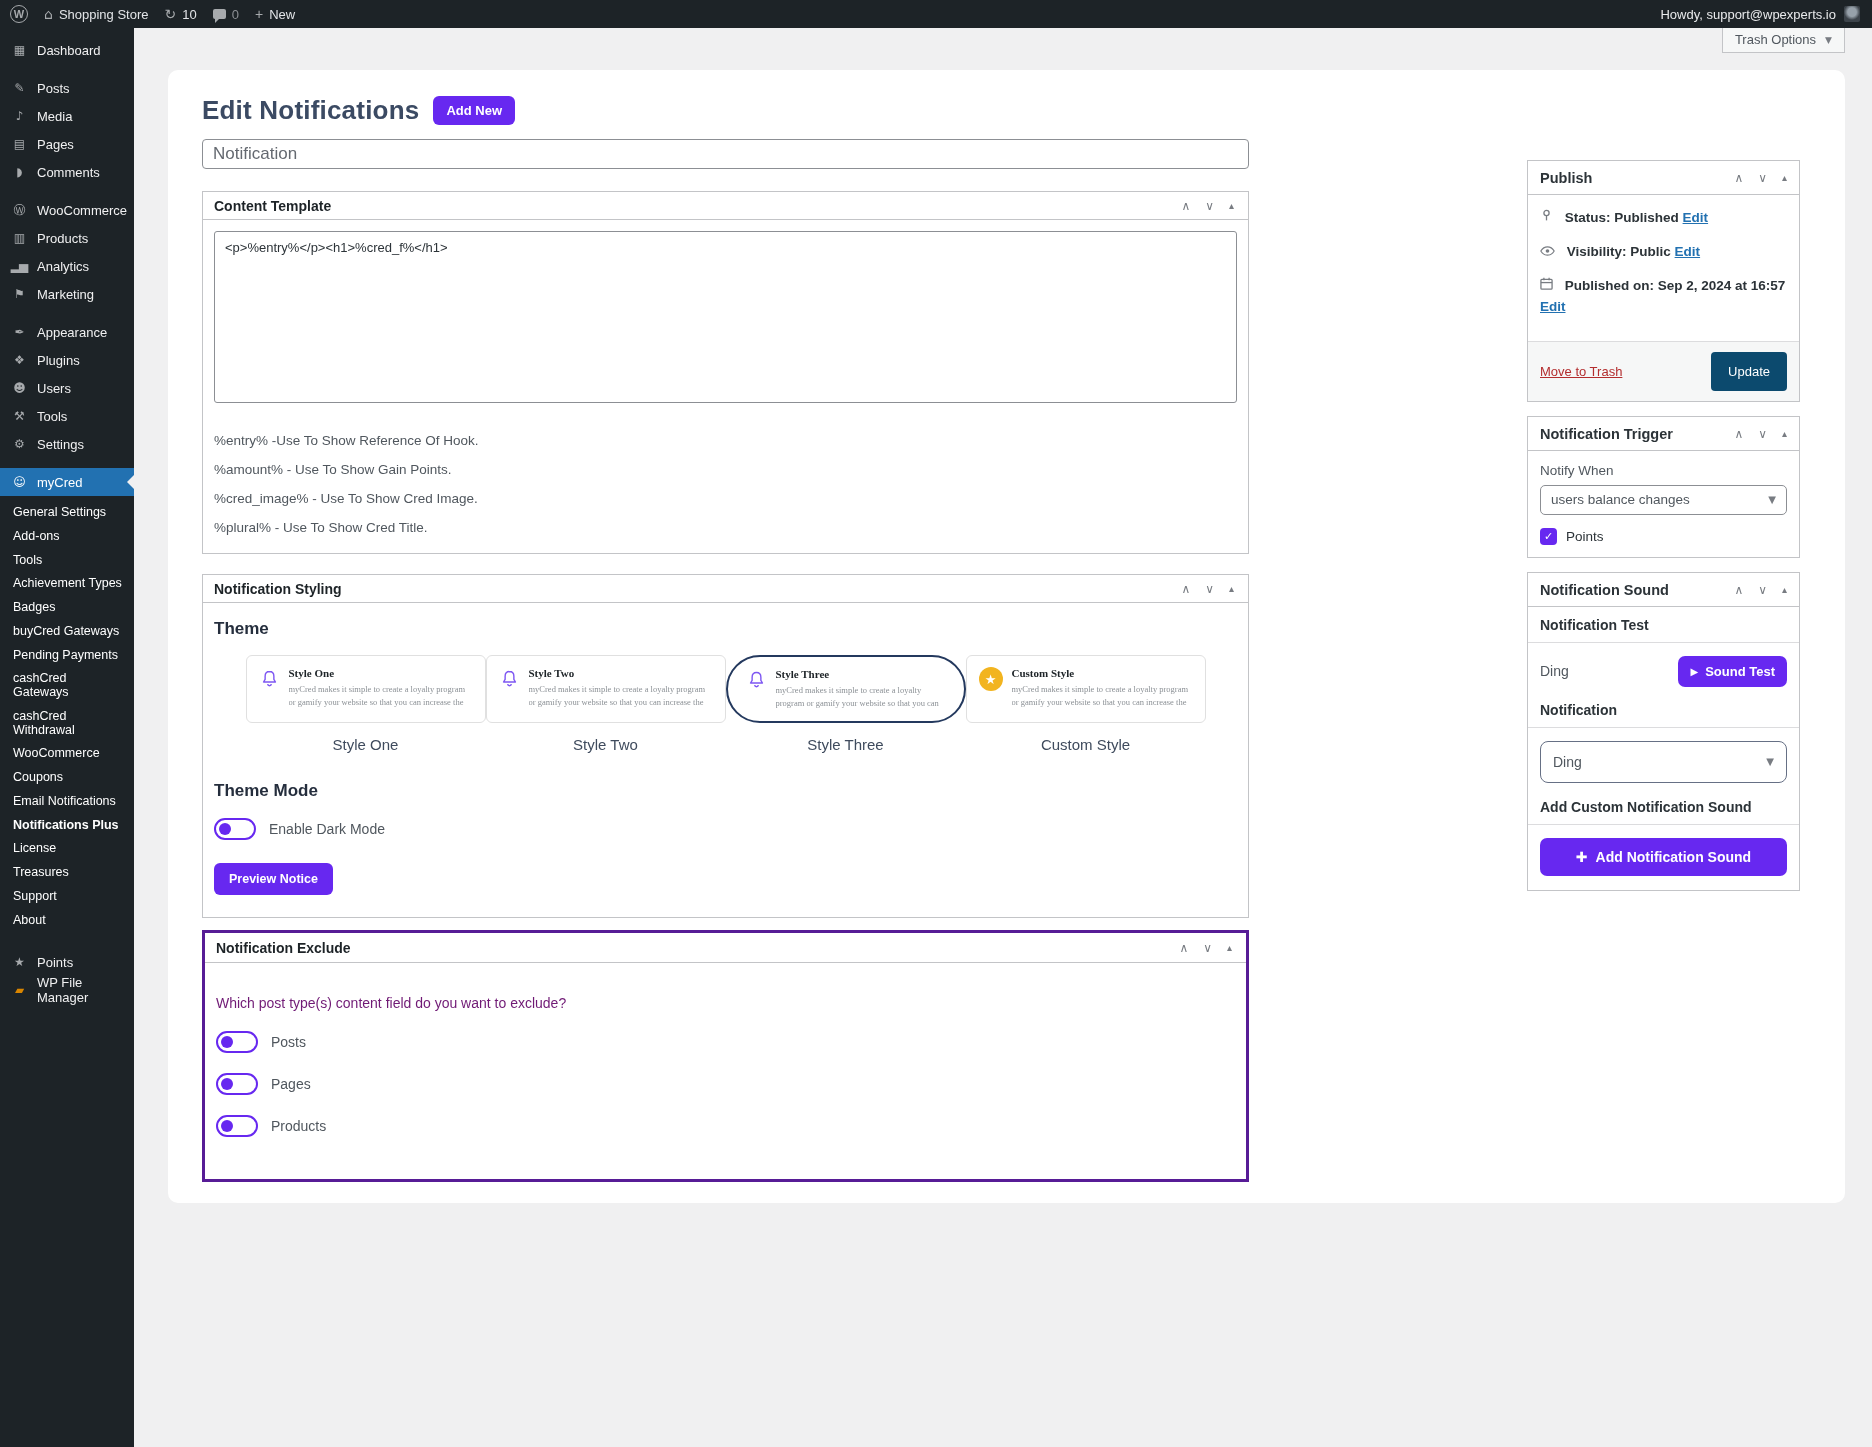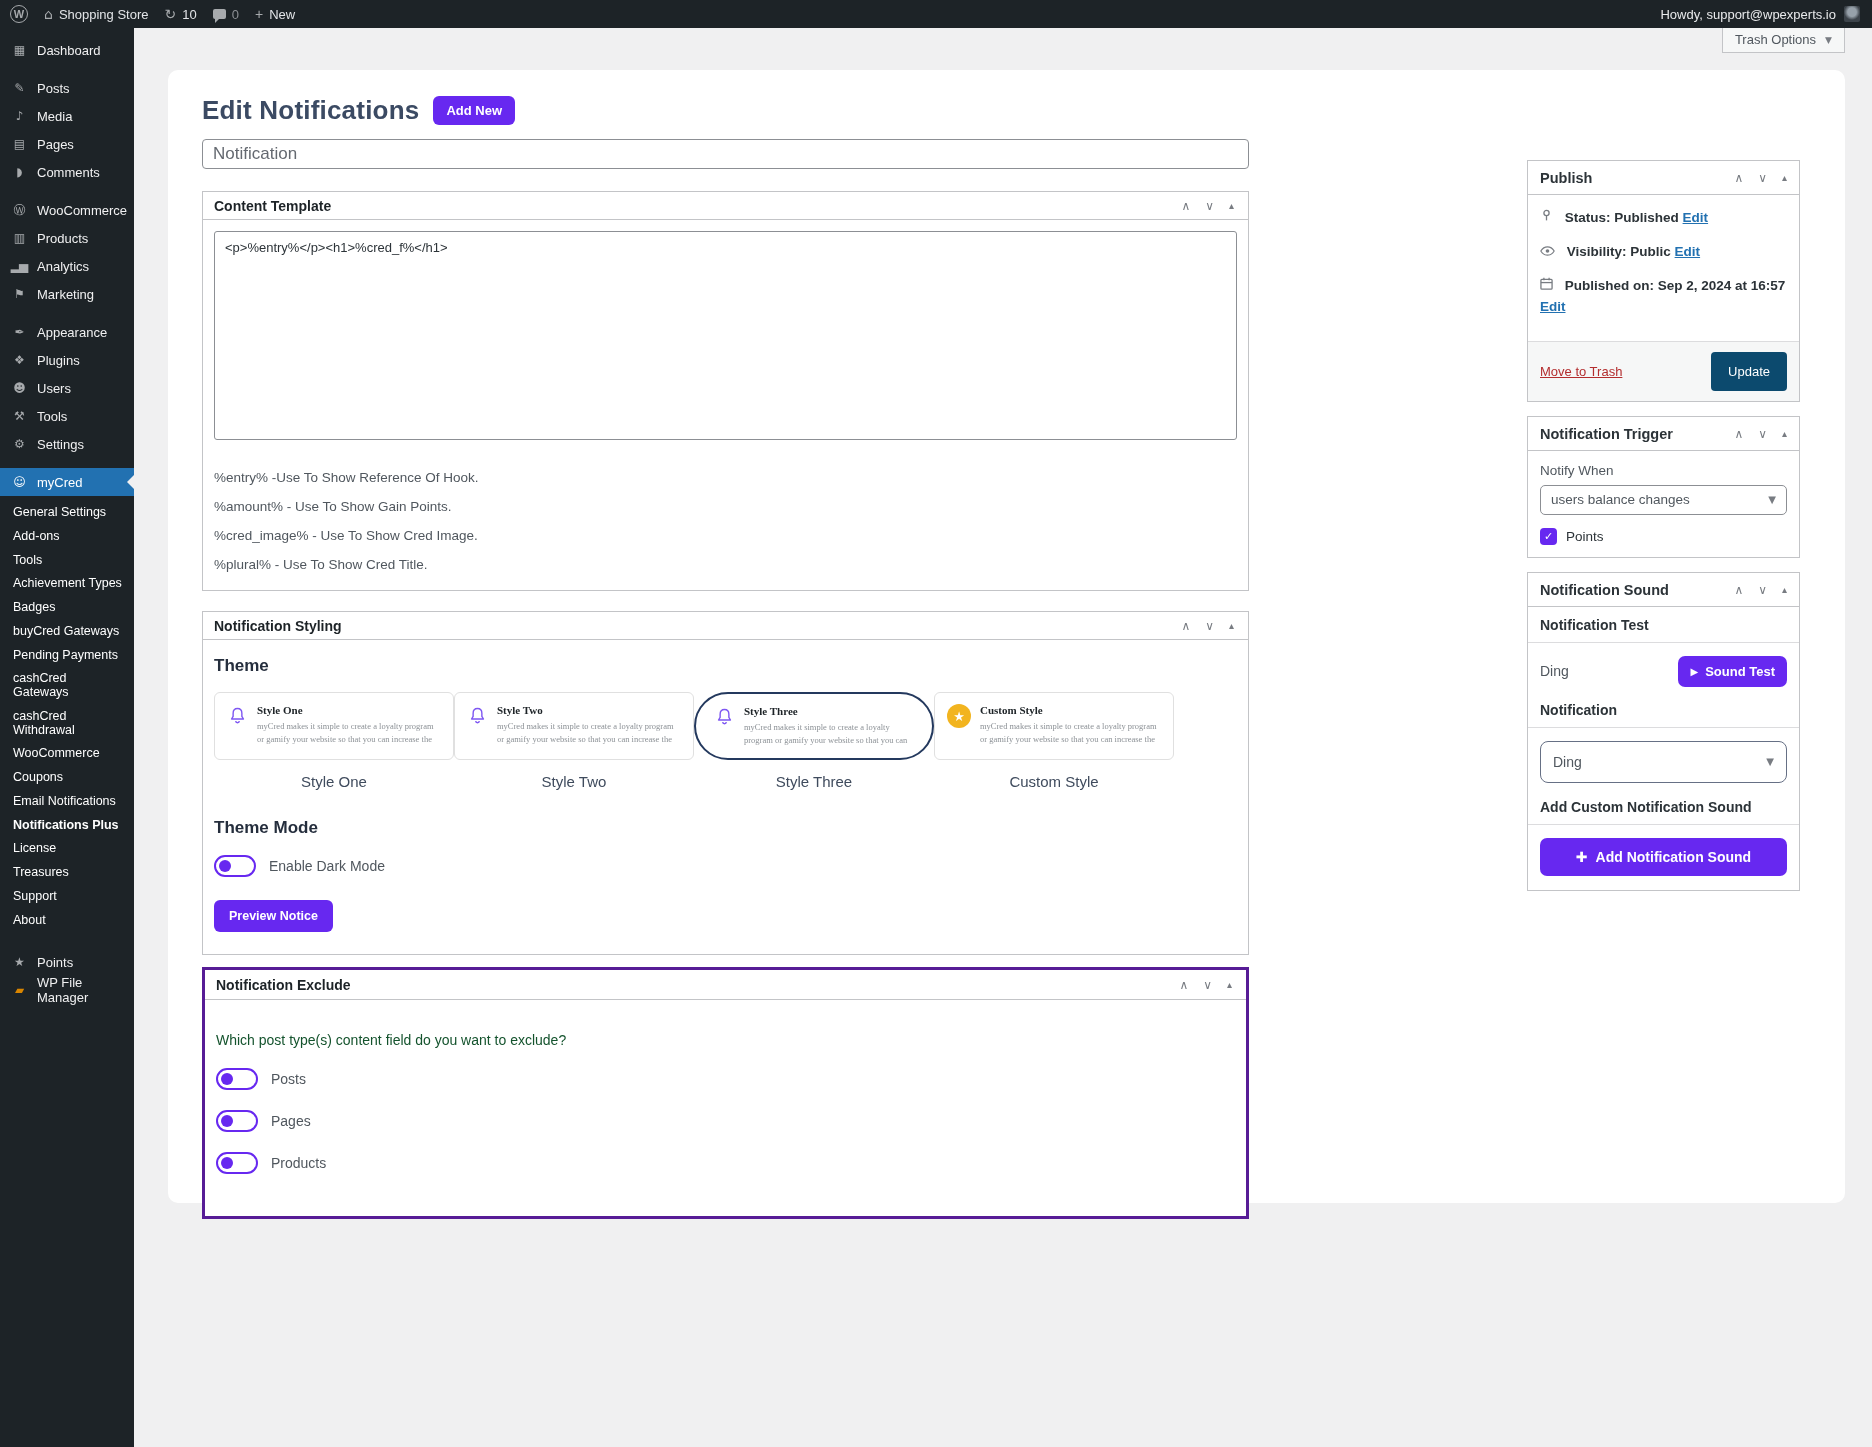--- a/index.html
+++ b/index.html
@@ -49,49 +49,49 @@
 
   .panel { border:1px solid #c3c4c7; background:#fff; }
   .panel-header { display:flex; align-items:center; justify-content:space-between; height:28px; padding:0 14px 0 11px; border-bottom:1px solid #c3c4c7; }
   .panel-title { font-size:14px; font-weight:600; color:#1d2327; }
   .hdr-arrows { display:flex; align-items:center; gap:15px; }
   .hdr-arrows span { color:#787c82; font-size:12px; cursor:pointer; line-height:1; }
   .hdr-arrows .tri { font-size:10px; }
 
   .ct-panel { margin-top:22px; }
   .ct-body { padding:11px 11px 18px; }
-  .ct-textarea { width:100%; height:209px; border:1px solid #8c8f94; border-radius:3px; padding:8px 10px; font-size:13px; color:#2c3338; font-family:"Liberation Sans",sans-serif; resize:none; }
+  .ct-textarea { width:100%; height:172px; border:1px solid #8c8f94; border-radius:3px; padding:8px 10px; font-size:13px; color:#2c3338; font-family:"Liberation Sans",sans-serif; resize:none; }
   .hints { padding-top:12px; }
   .hint { font-size:13.5px; color:#50575e; margin-top:14px; }
 
   .ns-panel { margin-top:20px; }
   .ns-body { padding:16px 11px 22px; }
   .section-heading { font-size:17px; font-weight:600; color:#252e3d; }
-  .themes-row { display:flex; margin-top:16px; }
+  .themes-row { display:flex; margin-top:16px;justify-content:center; }
   .theme-item { width:240px; cursor:pointer; }
   .theme-card { height:68px; border:1px solid #e0e0e0; border-radius:6px; padding:11px 12px; display:flex; gap:9px; background:#fff; }
   .theme-item.selected .theme-card { border:2px solid #24395e; border-radius:34px; padding:11px 18px; }
   .bell-wrap { flex:none; padding-top:1px; }
   .star-wrap { display:none; flex:none; width:24px; height:24px; border-radius:50%; background:#f2b41f; color:#fff; font-size:13px; align-items:center; justify-content:center; }
   .theme-item.custom .star-wrap { display:flex; }
   .theme-card-text { overflow:hidden; }
   .theme-card-title { font-family:"Liberation Serif",serif; font-size:11px; font-weight:bold; color:#1d2327; }
   .theme-card-desc { font-family:"Liberation Serif",serif; font-size:8.5px; color:#8c9196; line-height:1.5; margin-top:4px; }
   .theme-label { margin-top:13px; text-align:center; font-size:15px; color:#3f4b5d; }
   .theme-mode-heading { margin-top:28px; }
   .toggle-row { display:flex; align-items:center; gap:13px; margin-top:17px; }
   .toggle { width:42px; height:22px; border:2px solid #6728f0; border-radius:12px; background:#fff; position:relative; flex:none; cursor:pointer; }
   .toggle::after { content:""; position:absolute; left:3px; top:50%; transform:translateY(-50%); width:12px; height:12px; border-radius:50%; background:#6728f0; }
   .toggle-label { font-size:14px; color:#50575e; }
   .preview-btn { margin-top:23px; background:#6728f0; color:#fff; border:none; border-radius:6px; padding:9px 15px; font-size:12.5px; font-weight:700; cursor:pointer; }
 
   .ne-panel { margin-top:12px; border:3px solid #571c96; }
   .ne-panel .panel-header { height:30px; }
   .ne-body { padding:16px 11px 42px; }
-  .ne-question { font-size:14px; color:#14532d; margin-top:16px; }
+  .ne-question { font-size:14px; color:#701a75; margin-top:16px; }
   .ne-toggles .toggle-row { margin-top:20px; }
 
   
   .side-panel { border:1px solid #c3c4c7; background:#fff; margin-bottom:14px; }
   .sp-header { display:flex; align-items:center; justify-content:space-between; padding:9px 12px 8px; border-bottom:1px solid #c3c4c7; }
   .sp-title { font-size:14.5px; font-weight:700; color:#2c3338; }
   .pub-body { padding:13px 12px 10px; }
   .pub-row { font-size:13.5px; color:#2c3338; font-weight:600; margin-bottom:13px; line-height:1.55; }
   .pub-icon { color:#787c82; margin-right:8px; font-weight:normal; font-size:13px; }
   .edit-link { color:#2271b1; text-decoration:underline; font-weight:600; cursor:pointer; }

